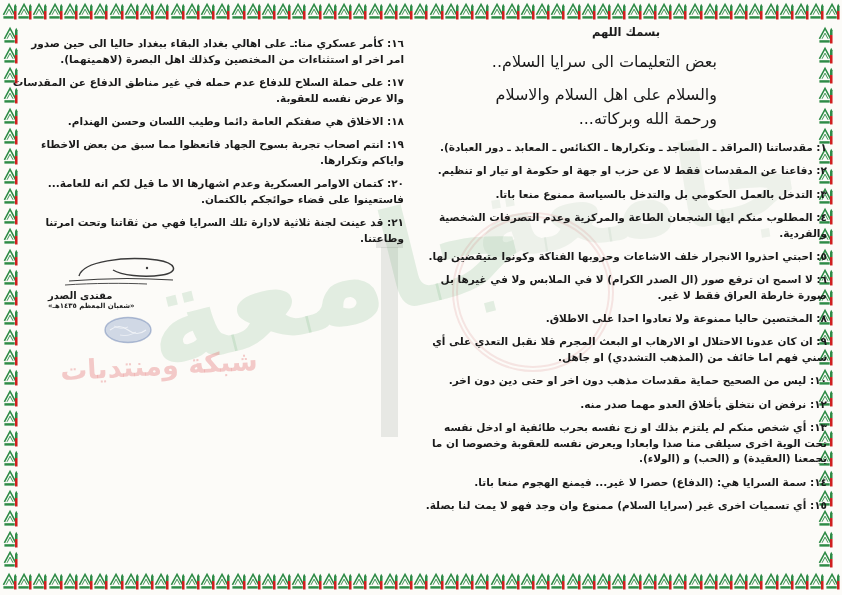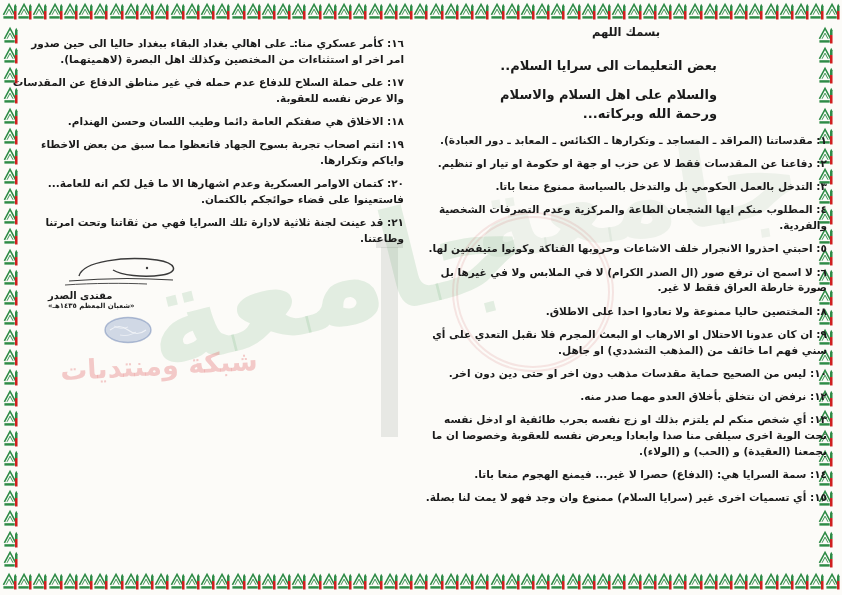--- a/index.html
+++ b/index.html
@@ -13,22 +13,22 @@
   .border-top{top:2px;}
   .border-bottom{bottom:2px;}
   .border-col{position:absolute;top:26px;bottom:26px;width:20px;display:flex;flex-direction:column;justify-content:space-between;align-items:flex-start;}
   .border-left{left:3px;}
   .border-right{right:4px;}
   .border-unit{display:block;line-height:0;}
   
   .col{position:absolute;direction:rtl;text-align:right;}
   .col-right{right:15px;top:25px;width:402px;}
   .col-left{left:12px;top:36px;width:392px;}
-  .basmala{text-align:center;font-weight:700;font-size:11.5px;margin-bottom:17px;}
-  .greeting{font-weight:700;font-size:13px;line-height:1.5;margin-bottom:9px;padding-right:110px;margin-left:48px;}
+  .basmala{text-align:center;font-weight:700;font-size:11.5px;margin-bottom:11px;}
+  .greeting{font-weight:400;font-size:16px;line-height:1.5;margin-bottom:9px;padding-right:110px;margin-left:48px;}
   .item{font-weight:700;font-size:10.5px;line-height:1.5;margin-bottom:7.5px;}
   
   .sig-block{width:160px;margin-right:auto;margin-left:36px;margin-top:4px;text-align:left;direction:rtl;}
   .sig-scribble{display:block;margin:0 auto;}
   .sig-name{font-weight:700;font-size:10px;line-height:1.2;}
   .sig-date{font-weight:700;font-size:7px;line-height:1.3;color:#222;}
   .sig-stamp{display:block;margin:4px auto 0 auto;}
   
   .wm{position:absolute;pointer-events:none;user-select:none;}
   .wm-callig-1{left:140px;top:200px;font-size:135px;font-weight:700;color:rgba(95,165,105,0.16);transform:rotate(-14deg);white-space:nowrap;}

